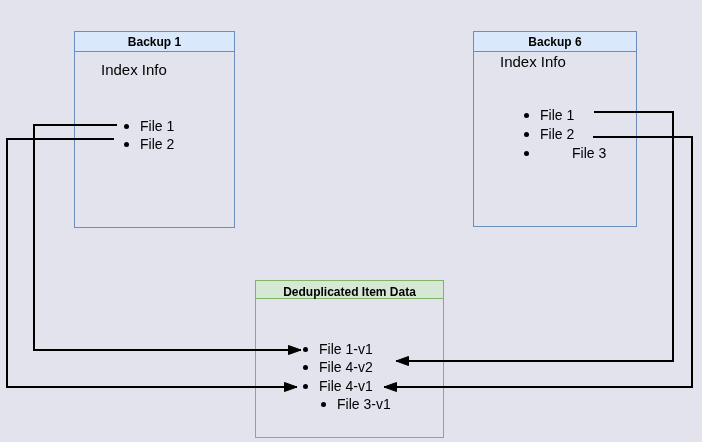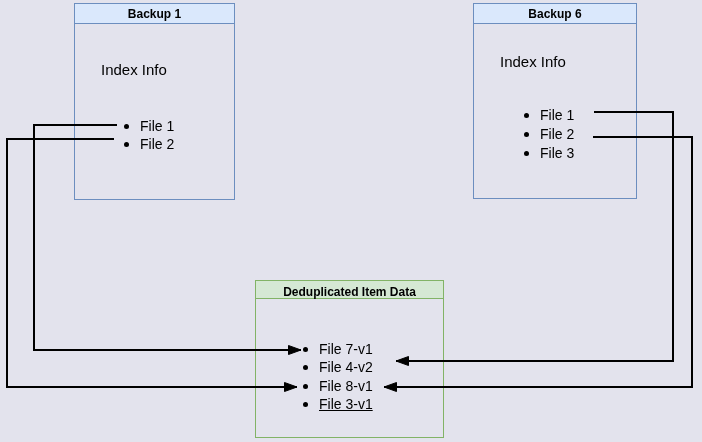--- a/index.html
+++ b/index.html
@@ -14,21 +14,21 @@
     background: var(--background, #e3e3ed);
     overflow: hidden;
   }
 
   
   .diagram-box {
     position: absolute;
     box-sizing: border-box;
     background: transparent;
   }
-  .diagram-box.blue  { border: 1px solid var(--blue-border, #6c8ebf); }
+  .diagram-box.blue  { border: 1px solid var(--blue-border, #6c8ebf); margin-top: 28px; }
   .diagram-box.green { border: 1px solid var(--green-border, #82b366); }
 
   .box-header {
     box-sizing: border-box;
     width: 100%;
     text-align: center;
     font-weight: bold;
     font-size: 12px;
     color: #000;
   }
@@ -113,43 +113,43 @@
   </div>
   <div class="subtitle" style="left:500px; top:53px;">Index Info</div>
   <div class="file-row" style="left:524px; top:106px;">
     <span class="bullet"></span>
     <span class="row-label">File 1</span>
   </div>
   <div class="file-row" style="left:524px; top:125px;">
     <span class="bullet"></span>
     <span class="row-label">File 2</span>
   </div>
-  <div class="file-row" style="left:524px; top:144px;">
+  <div class="file-row" style="left:524px; top:144px;gap:32px;">
     <span class="bullet"></span>
     <span class="row-label">File 3</span>
   </div>
 
   <div class="diagram-box green" style="left:255px; top:280px; width:189px; height:158px;">
     <div class="box-header">
       <span>Deduplicated Item Data</span>
     </div>
   </div>
   <div class="file-row" style="left:303px; top:340px;">
     <span class="bullet"></span>
-    <span class="row-label">File 7-v1</span>
+    <span class="row-label">File 1-v1</span>
   </div>
   <div class="file-row" style="left:303px; top:358px;">
     <span class="bullet"></span>
     <span class="row-label">File 4-v2</span>
   </div>
   <div class="file-row" style="left:303px; top:377px;">
     <span class="bullet"></span>
-    <span class="row-label">File 8-v1</span>
+    <span class="row-label">File 4-v1</span>
   </div>
-  <div class="file-row" style="left:303px; top:395px;text-decoration:underline;">
+  <div class="file-row" style="left:321px; top:395px;">
     <span class="bullet"></span>
     <span class="row-label">File 3-v1</span>
   </div>
 
   <svg id="connections-svg" width="702" height="442" viewBox="0 0 702 442">
     <defs>
       <marker id="arrowhead" markerUnits="userSpaceOnUse" markerWidth="14" markerHeight="11" refX="13" refY="5" orient="auto">
         <path d="M0.5,0.5 L13,5 L0.5,9.5 Z" fill="#000" stroke="#000" stroke-width="1"></path>
       </marker>
     </defs>

